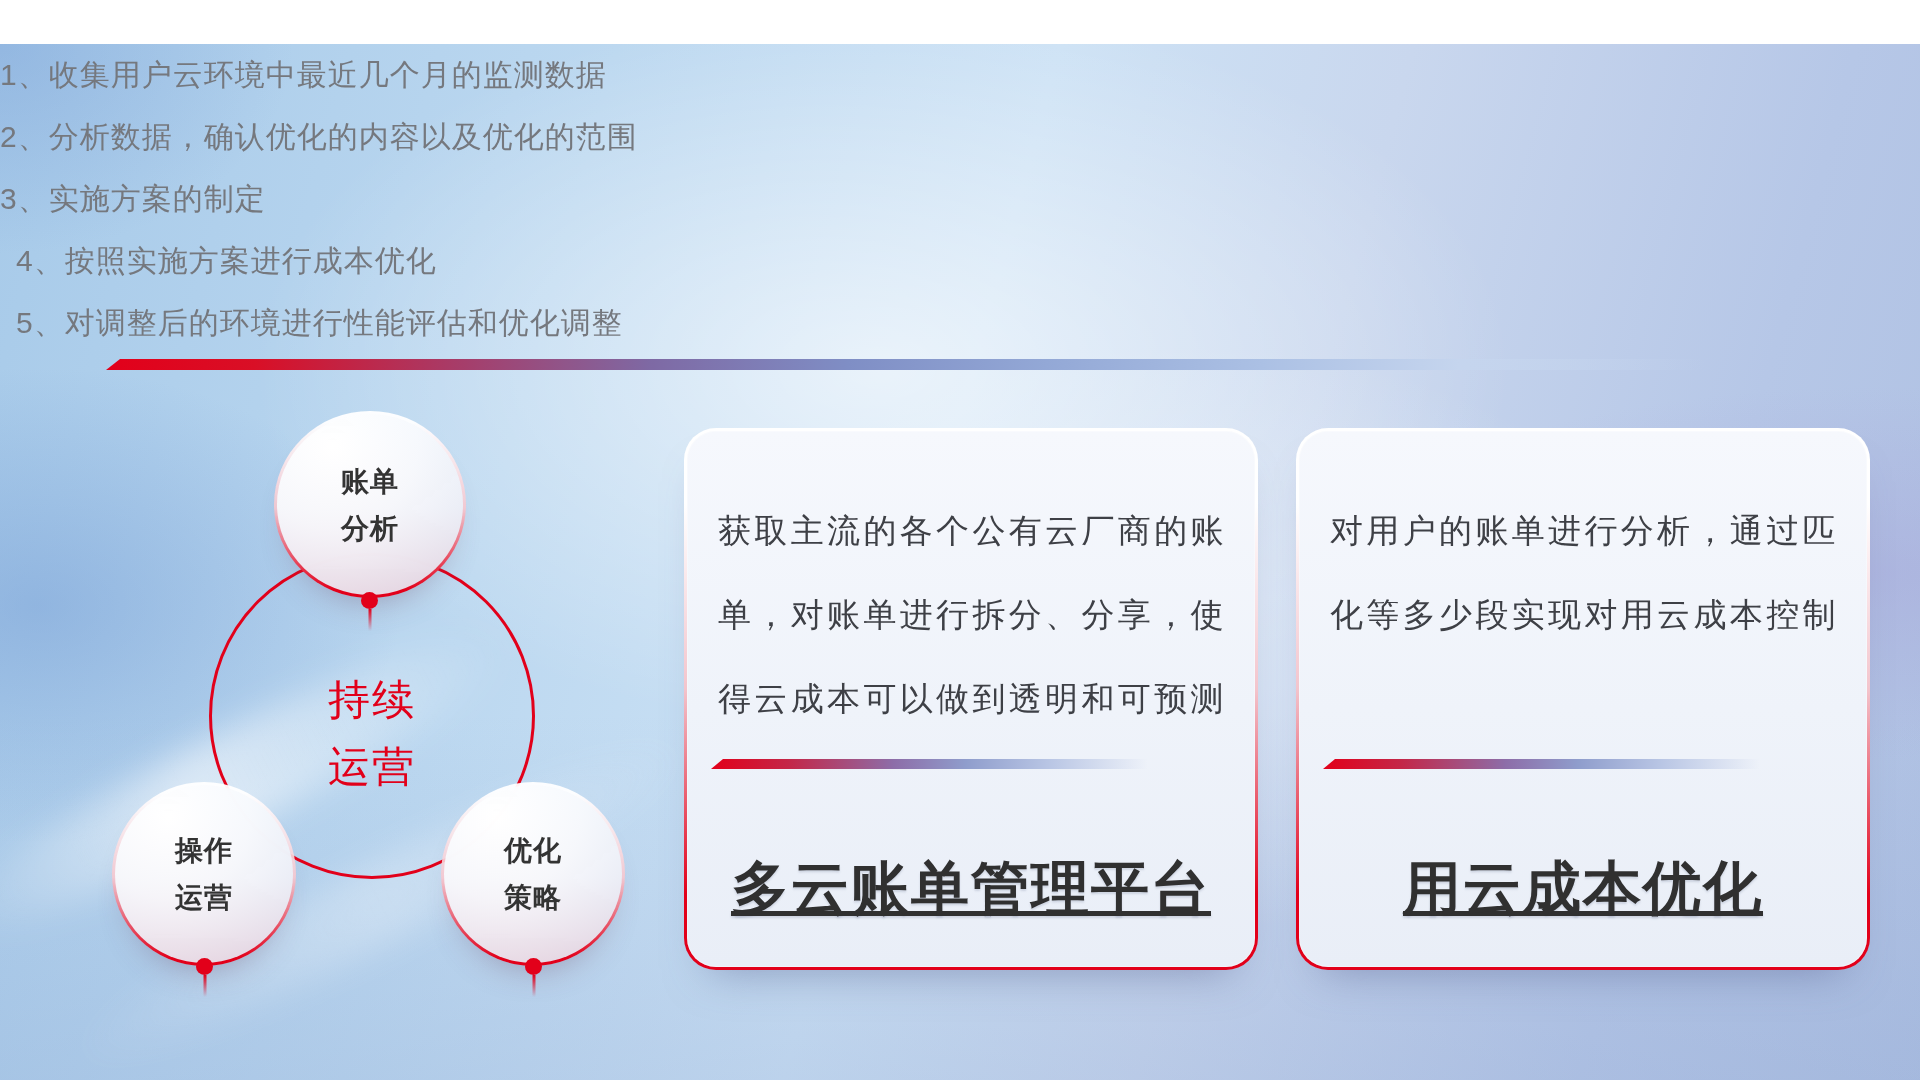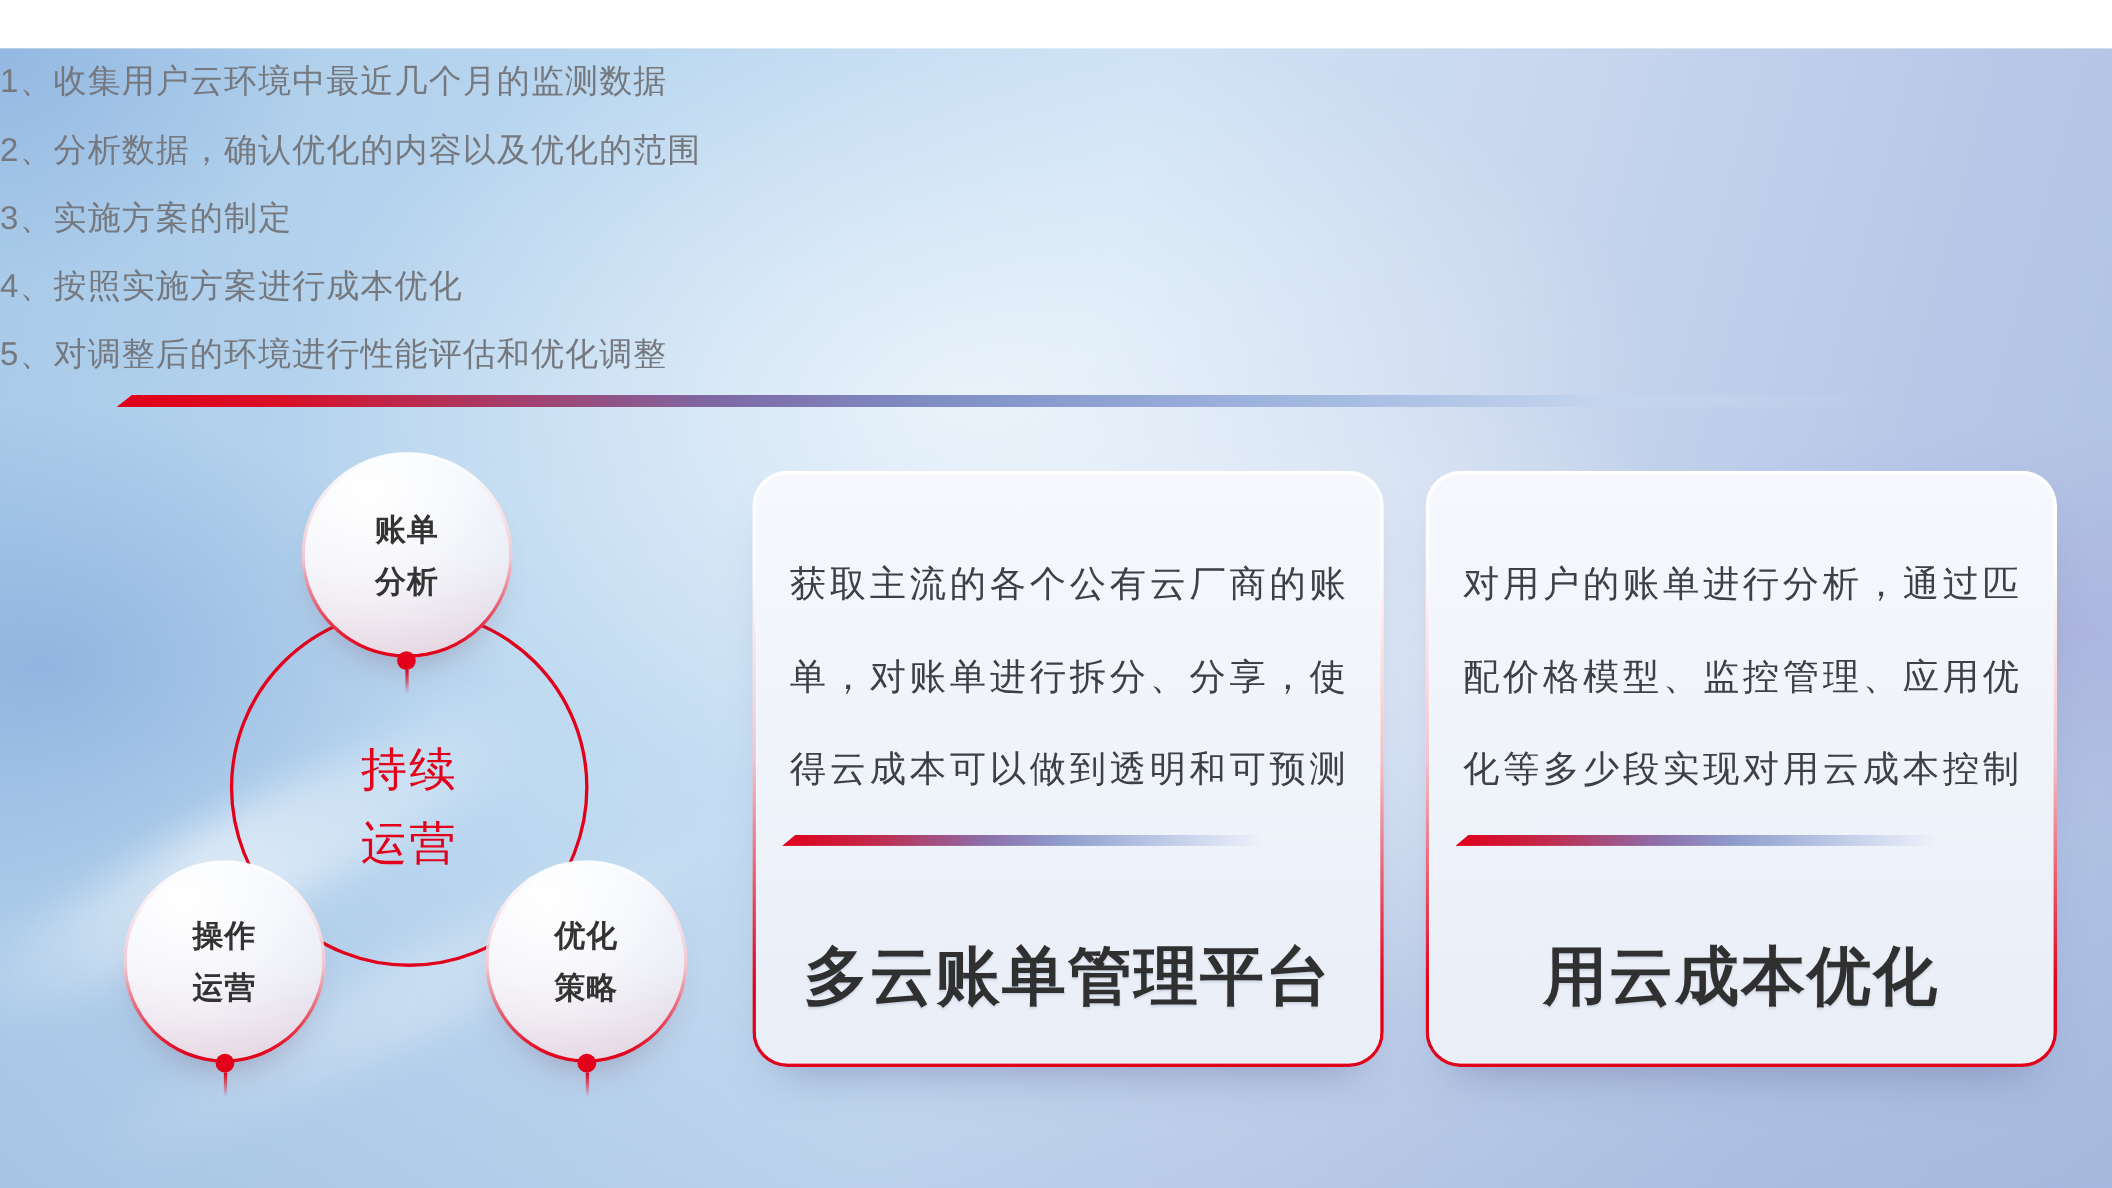--- a/index.html
+++ b/index.html
@@ -23,21 +23,21 @@
   .streak{position:absolute;border-radius:50%;filter:blur(16px);pointer-events:none;}
   .streak.s1{left:-80px;top:690px;width:620px;height:96px;transform:rotate(-27deg);
     background:linear-gradient(90deg,rgba(255,255,255,0) 0%,rgba(255,255,255,0.55) 45%,rgba(255,255,255,0) 100%);}
   .streak.s2{left:30px;top:820px;width:700px;height:78px;transform:rotate(-27deg);opacity:.55;
     background:linear-gradient(90deg,rgba(255,255,255,0) 0%,rgba(255,255,255,0.5) 50%,rgba(255,255,255,0) 100%);}
   .streak.s3{left:820px;top:430px;width:420px;height:200px;transform:rotate(-20deg);opacity:.5;
     background:radial-gradient(closest-side,rgba(230,248,255,0.8),rgba(230,248,255,0) 100%);}
 
   .step{position:absolute;color:#75787e;font-size:30px;line-height:62px;letter-spacing:1px;white-space:nowrap;}
   .steps-left{left:160px;top:120px;}
-  .steps-right{left:1012px;top:152px;line-height:61px;}
+  .steps-right{left:1012px;top:152px;line-height:61px;padding-left:16px;}
 
   .main-divider{
     position:absolute;left:106px;top:315px;width:1650px;height:11px;
     clip-path:polygon(14px 0,100% 0,100% 100%,0 100%);
     background:linear-gradient(90deg,#e2001a 0%,#d90f26 9%,#a83b67 21%,#7e69a4 33%,#7f8ec5 45%,#93a8d6 57%,#abc0e4 70%,#c5d5ee 82%,rgba(205,220,242,0) 97%);
   }
 
   
   .ring{
     position:absolute;left:209px;top:509px;width:326px;height:326px;border-radius:50%;
@@ -88,20 +88,21 @@
   }
   .card-divider{
     position:absolute;left:24px;top:328px;width:455px;height:10px;
     clip-path:polygon(12px 0,100% 0,100% 100%,0 100%);
     background:linear-gradient(90deg,#e2001a 0%,#c42647 17%,#8d6da8 40%,#8f9dcc 56%,#b8c5e4 74%,rgba(219,228,245,0) 96%);
   }
   .card-title{
     position:absolute;left:0;right:0;top:422px;text-align:center;
     font-size:58px;line-height:70px;font-weight:700;color:#303030;letter-spacing:2px;
     text-shadow:0 2px 2px rgba(120,130,160,0.25);
+    text-decoration:underline;
   }
 </style>
 </head>
 <body>
 
 <div class="stage">
   <div class="streak s1"></div>
   <div class="streak s2"></div>
   <div class="streak s3"></div>
 
@@ -153,19 +154,18 @@
       <div class="bline">单，对账单进行拆分、分享，使</div>
       <div class="bline">得云成本可以做到透明和可预测</div>
     </div>
     <div class="card-divider"></div>
     <div class="card-title">多云账单管理平台</div>
   </div>
 
   <div class="card c2">
     <div class="card-body">
       <div class="bline">对用户的账单进行分析，通过匹</div>
-      <div class="bline">配价格模型、监控管理、应用优</div>
       <div class="bline">化等多少段实现对用云成本控制</div>
     </div>
     <div class="card-divider"></div>
     <div class="card-title">用云成本优化</div>
   </div>
 </div>
 
 </body></html>

